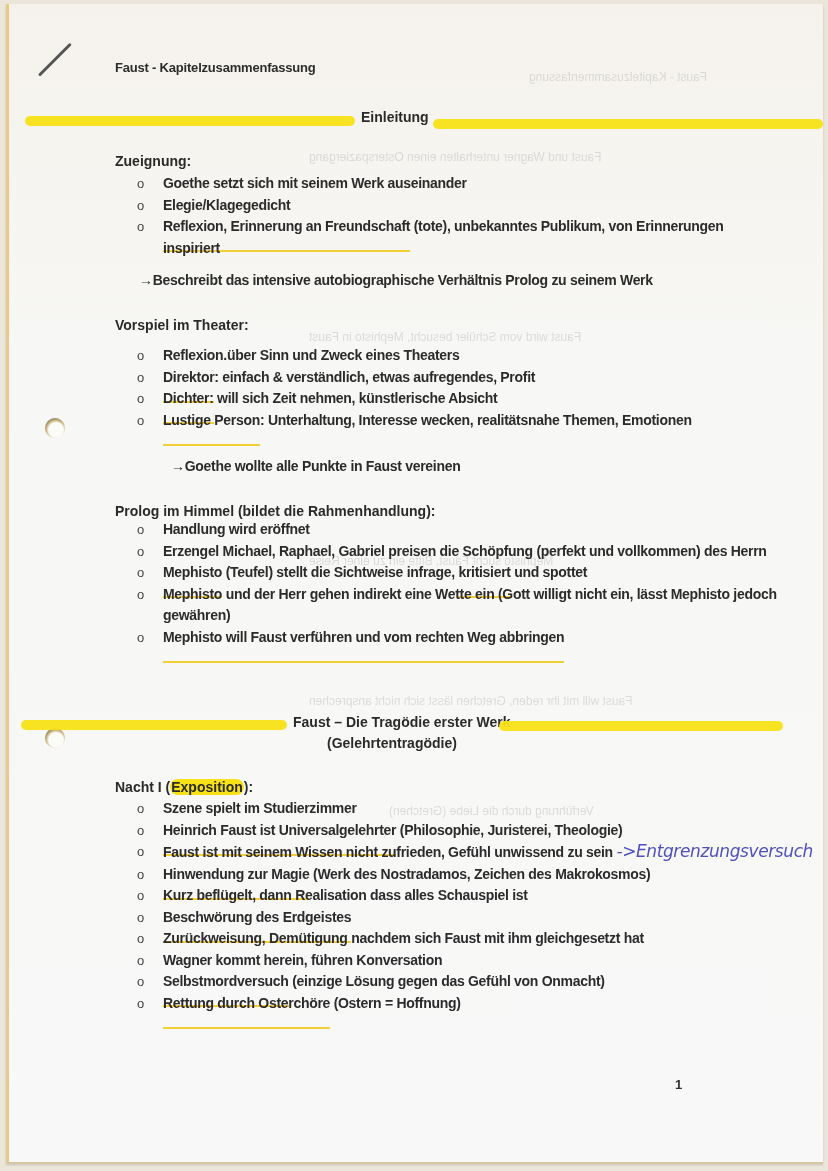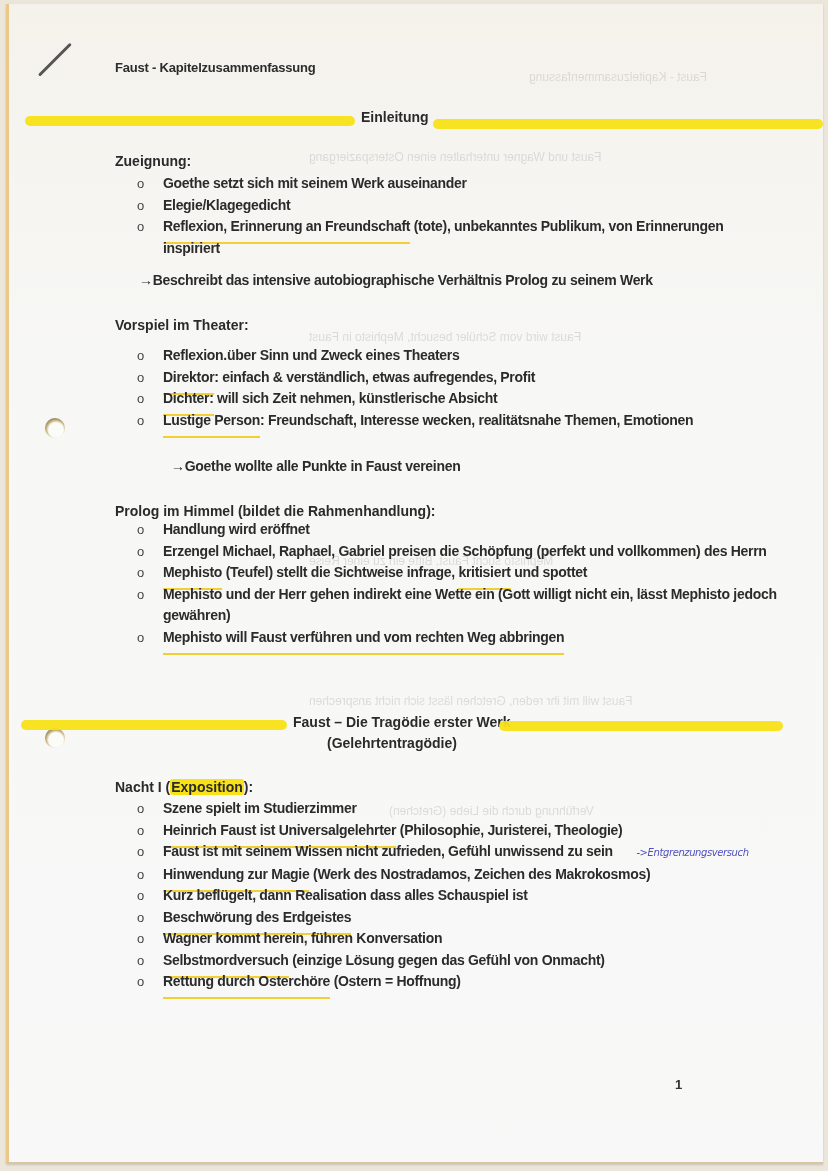--- a/index.html
+++ b/index.html
@@ -51,29 +51,29 @@
     width:640px;
   }
   ul.items li {
     position:relative; padding-left:26px; font-size:14px; line-height:21.5px;
     color:#2b2b2b; font-weight:bold; letter-spacing:-0.3px;
   }
   ul.items li::before {
     content:"o"; position:absolute; left:0; top:0; font-weight:normal;
     color:#444; font-size:13px;
   }
-  .u { border-bottom:2px solid #f3cf36; padding-bottom:8px; }
-  .hl { background:#f8e217; border-radius:3px; padding:0 1px; }
+  .u { border-bottom:2px solid #f3cf36; padding-bottom:16px; }
+  .hl { background:#f8e217; border-radius:8px; padding:0 1px; }
   .arrow-note {
     position:absolute; left:130px; font-size:14px; font-weight:bold; color:#2b2b2b;
     letter-spacing:-0.3px;
   }
   .handwriting {
     font-family:"DejaVu Sans", sans-serif; font-weight:normal; color:#4f4fc0;
-    font-size:10px; font-style:italic; letter-spacing:-0.4px;margin-left:20px;
+    font-size:17px; font-style:italic; letter-spacing:-0.4px;
   }
   .page-num {
     position:absolute; left:666px; top:1073px; font-size:13px; font-weight:bold; color:#333;
   }
 </style>
 </head>
 <body>
 
 <div class="sheet">
 
@@ -102,21 +102,21 @@
     <li><span>Elegie/Klagegedicht</span></li>
     <li><span class="u">Reflexion, Erinnerung an Freundschaft</span><span> (tote), unbekanntes Publikum, von Erinnerungen inspiriert</span></li>
   </ul>
   <div class="arrow-note" style="top:268px;">→Beschreibt das intensive autobiographische Verhältnis Prolog zu seinem Werk</div>
 
   <div class="h2" style="top:300px;">Vorspiel im Theater:</div>
   <ul class="items" style="top:341px;">
     <li><span>Reflexion.über Sinn und Zweck eines Theaters</span></li>
     <li><span class="u">Direktor</span><span>: einfach &amp; verständlich, etwas aufregendes, Profit</span></li>
     <li><span class="u">Dichter:</span><span> will sich Zeit nehmen, künstlerische Absicht</span></li>
-    <li><span class="u">Lustige Person</span><span>: Freundschaft, Interesse wecken, realitätsnahe Themen, Emotionen</span></li>
+    <li><span class="u">Lustige Person</span><span>: Unterhaltung, Interesse wecken, realitätsnahe Themen, Emotionen</span></li>
   </ul>
   <div class="arrow-note" style="top:454px;margin-left:32px;">→Goethe wollte alle Punkte in Faust vereinen</div>
 
   <div class="h2" style="top:486px;">Prolog im Himmel (bildet die Rahmenhandlung):</div>
   <ul class="items" style="top:515px;">
     <li><span>Handlung wird eröffnet</span></li>
     <li><span>Erzengel Michael, Raphael, Gabriel preisen die Schöpfung (perfekt und vollkommen) des Herrn</span></li>
     <li><span class="u">Mephisto</span><span> (Teufel) stellt die Sichtweise infrage, </span><span class="u">kritisiert</span><span> und spottet</span></li>
     <li><span>Mephisto und der Herr gehen indirekt eine Wette ein (Gott willigt nicht ein, lässt Mephisto jedoch gewähren)</span></li>
     <li><span class="u">Mephisto will Faust verführen und vom rechten Weg abbringen</span></li>
@@ -132,19 +132,20 @@
   <div class="h2" style="top:762px;">
     <span>Nacht I (</span><span class="hl">Exposition</span><span>):</span>
   </div>
   <ul class="items" style="top:794px;width:680px;">
     <li><span>Szene spielt im Studierzimmer</span></li>
     <li><span class="u">Heinrich Faust ist Universalgelehrter</span><span> (Philosophie, Juristerei, Theologie)</span></li>
     <li><span>Faust ist mit seinem Wissen nicht zufrieden, Gefühl unwissend zu sein </span><span class="handwriting">-&gt;Entgrenzungsversuch</span></li>
     <li><span class="u">Hinwendung zur Magie</span><span> (Werk des Nostradamos, Zeichen des Makrokosmos)</span></li>
     <li><span>Kurz beflügelt, dann Realisation dass alles Schauspiel ist</span></li>
     <li><span class="u">Beschwörung des Erdgeistes</span></li>
+    <li><span>Zurückweisung, Demütigung nachdem sich Faust mit ihm gleichgesetzt hat</span></li>
     <li><span>Wagner kommt herein, führen Konversation</span></li>
     <li><span class="u">Selbstmordversuch</span><span> (einzige Lösung gegen das Gefühl von Onmacht)</span></li>
     <li><span class="u">Rettung durch Osterchöre</span><span> (Ostern = Hoffnung)</span></li>
   </ul>
 
   <div class="page-num">1</div>
 </div>
 
 </body></html>

